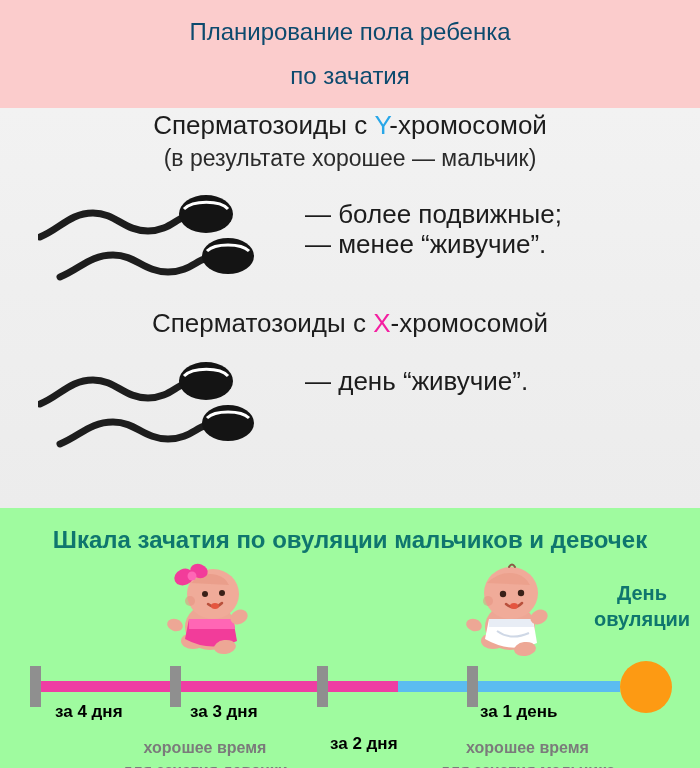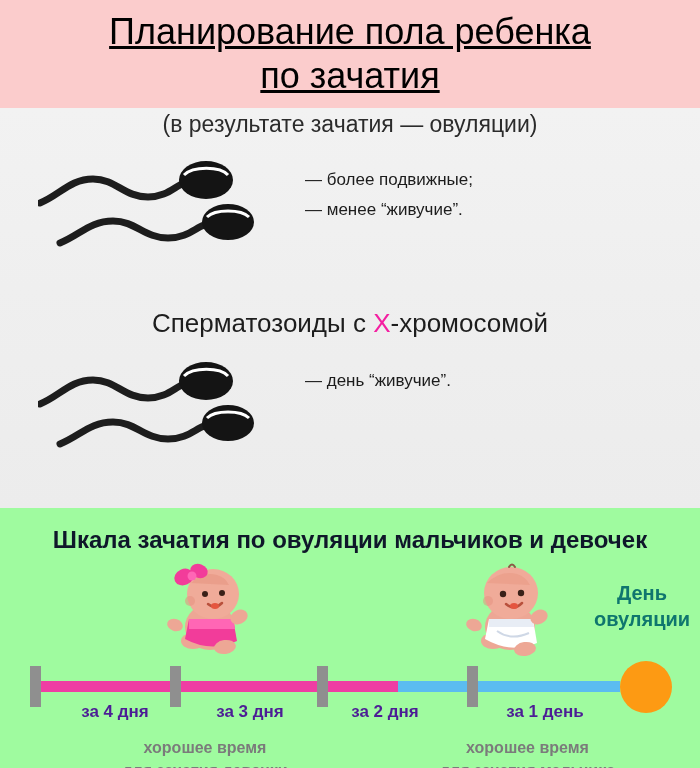--- a/index.html
+++ b/index.html
@@ -12,27 +12,26 @@
   .page { position: relative; width: 700px; height: 768px; }
 
   
   .header {
     position: absolute; left: 0; top: 0; width: 700px; height: 108px;
     background: #fbcccc;
     display: flex; flex-direction: column;
     align-items: center; justify-content: center;
   }
   .header .title-line {
-    color: #000000;
-    font-size: 36px;
+    color: #0c4a6e;
+    font-size: 24px;
     line-height: 44px;
     font-weight: 400;
     letter-spacing: 0px;
     white-space: nowrap;
-    text-decoration: underline;
   }
 
   
   .body-section {
     position: absolute; left: 0; top: 108px; width: 700px; height: 400px;
     background: linear-gradient(180deg, #f2f2f2 0%, #efefef 45%, #ececec 100%);
   }
 
   .chromo-block { position: absolute; left: 0; width: 700px; }
   .chromo-block.y { top: 0; }
@@ -60,36 +59,36 @@
     position: relative;
     margin-top: 14px;
     height: 110px;
   }
 
   
   .sperm-art { position: absolute; left: 38px; top: 0; width: 250px; height: 100px; }
   .bullets {
     position: absolute; left: 305px; top: 12px;
     color: #1c1c1c;
-    font-size: 17px;
+    font-size: 26px;
     line-height: 30px;
     white-space: nowrap;
   }
 
   
   .green-section {
     position: absolute; left: 0; top: 508px; width: 700px; height: 260px;
     background: #9ffb9f;
   }
   .scale-title {
     position: absolute; left: 0; top: 18px; width: 700px;
     text-align: center;
     font-size: 24px;
     font-weight: bold;
-    color: #0f172a;
+    color: #0f766e;
     white-space: nowrap;
   }
 
   .baby { position: absolute; width: 90px; height: 96px; }
   .baby.girl { left: 163px; top: 53px; }
   .baby.boy  { left: 463px; top: 53px; }
 
   .ovul-label {
     position: absolute; left: 588px; top: 72px; width: 108px;
     text-align: center;
@@ -108,43 +107,46 @@
     position: absolute; top: 10px; width: 11px; height: 41px;
     background: #8f8f8f;
   }
   .ovum {
     position: absolute; left: 620px; top: 5px;
     width: 52px; height: 52px; border-radius: 50%;
     background: #fd9a13;
   }
   .seg-label {
     position: absolute; top: 46px;
-    font-size: 17px; font-weight: bold; color: #4c1d95;
-    text-align: center; white-space: nowrap;
+    font-size: 17px; font-weight: bold; color: #000000;
+    text-align: left; white-space: nowrap;
   }
   .cap {
     position: absolute; top: 80px;
     font-size: 16px; font-weight: bold; color: #7b7b7b;
     text-align: center; line-height: 23px; white-space: nowrap;
   }
 </style>
 </head>
 <body>
 
 <div class="page">
 
   <div class="header">
     <div class="title-line">Планирование пола ребенка</div>
     <div class="title-line">по зачатия</div>
   </div>
 
   <div class="body-section">
 
     <div class="chromo-block y">
-      <div class="chromo-sub">(в результате зачатия — овуляции)</div>
+      <div class="chromo-head">
+        <span>Сперматозоиды с </span><span class="letter-y">Y</span><span>-хромосомой</span>
+      </div>
+      <div class="chromo-sub">(в результате хорошее — мальчик)</div>
       <div class="chromo-row">
         <svg class="sperm-art" viewBox="0 0 250 100">
           <path d="M2 50 C 22 42, 32 26, 55 26 C 78 26, 86 44, 110 44 C 128 44, 136 34, 146 30" fill="none" stroke="#1d1d1d" stroke-width="7" stroke-linecap="round"></path>
           <ellipse cx="168" cy="27" rx="27" ry="19" fill="#141414"></ellipse>
           <path d="M146 22 C 155 13, 182 13, 190 22" fill="none" stroke="#ffffff" stroke-width="3"></path>
           <path d="M22 90 C 42 82, 52 68, 75 68 C 98 68, 106 85, 130 85 C 148 85, 156 76, 166 72" fill="none" stroke="#1d1d1d" stroke-width="7" stroke-linecap="round"></path>
           <ellipse cx="190" cy="69" rx="26" ry="18" fill="#141414"></ellipse>
           <path d="M169 64 C 177 56, 203 56, 211 64" fill="none" stroke="#ffffff" stroke-width="3"></path>
         </svg>
         <div class="bullets">
@@ -231,21 +233,21 @@
 
       <div class="tick" style="left:30px;"></div>
       <div class="tick" style="left:170px;"></div>
       <div class="tick" style="left:317px;"></div>
       <div class="tick" style="left:467px;"></div>
 
       <div class="ovum"></div>
 
       <div class="seg-label" style="left:55px;  width:120px;">за 4 дня</div>
       <div class="seg-label" style="left:190px; width:120px;">за 3 дня</div>
-      <div class="seg-label" style="left:320px; width:130px;">за 2 дня</div>
+      <div class="seg-label" style="left:330px; width:130px;margin-top:32px;">за 2 дня</div>
       <div class="seg-label" style="left:480px; width:130px;">за 1 день</div>
 
       <div class="cap" style="left:100px; width:210px;">
         <div>хорошее время</div>
         <div>для зачатия девочки</div>
       </div>
       <div class="cap" style="left:420px; width:215px;">
         <div>хорошее время</div>
         <div>для зачатия мальчика</div>
       </div>

